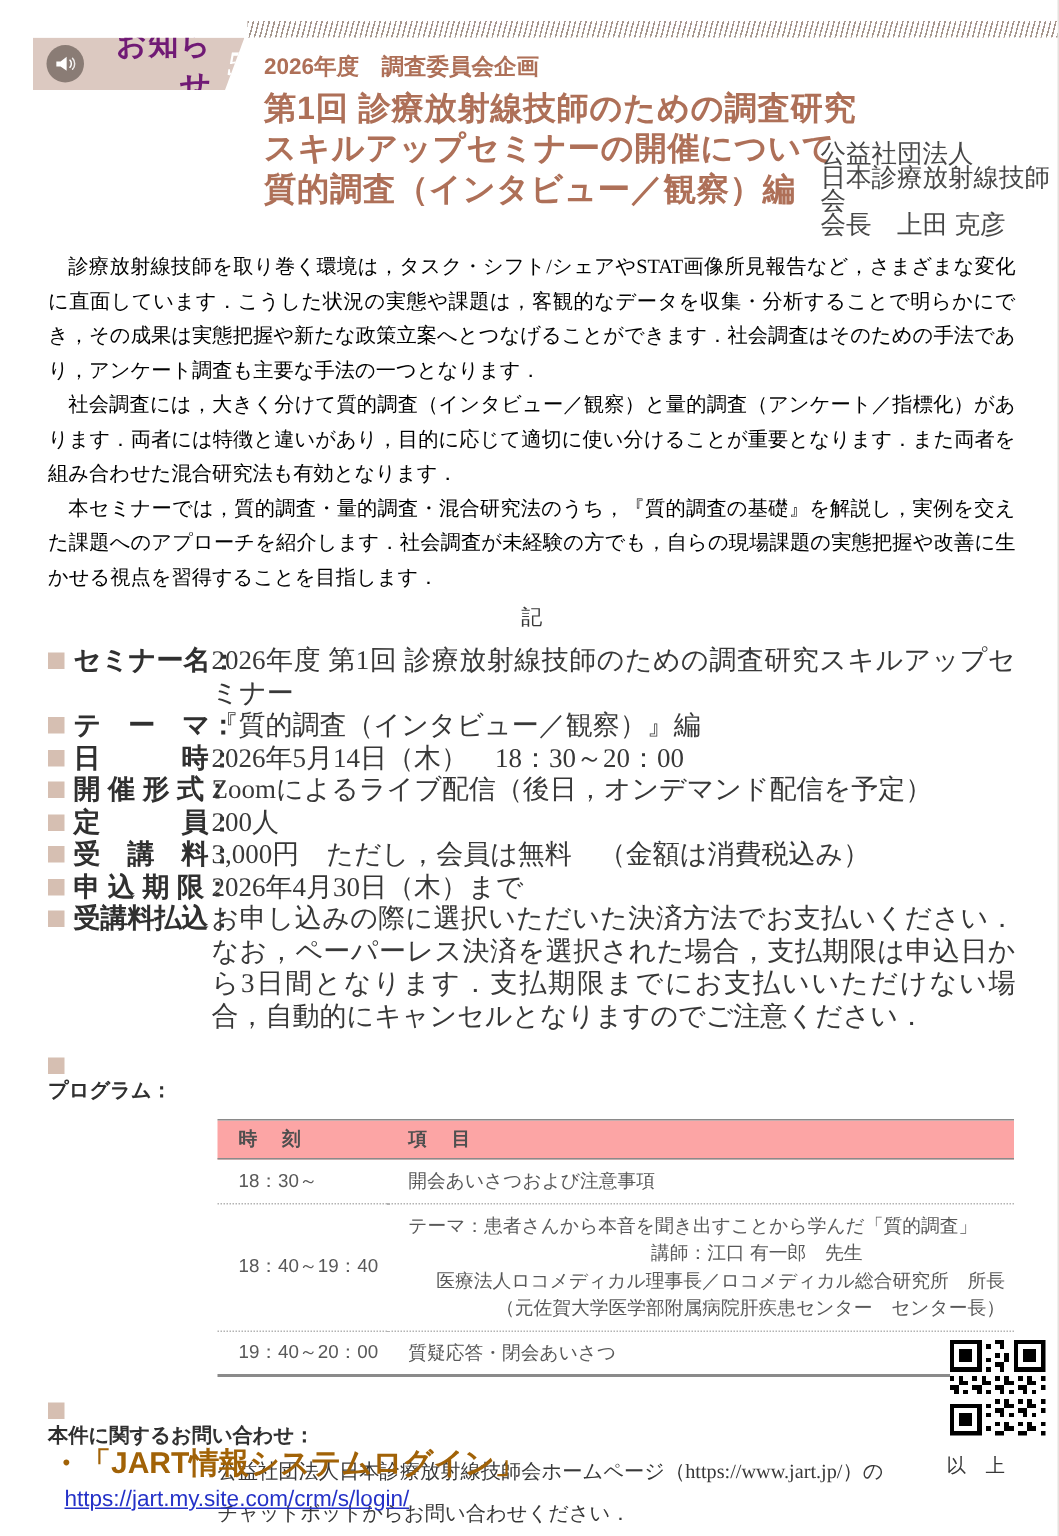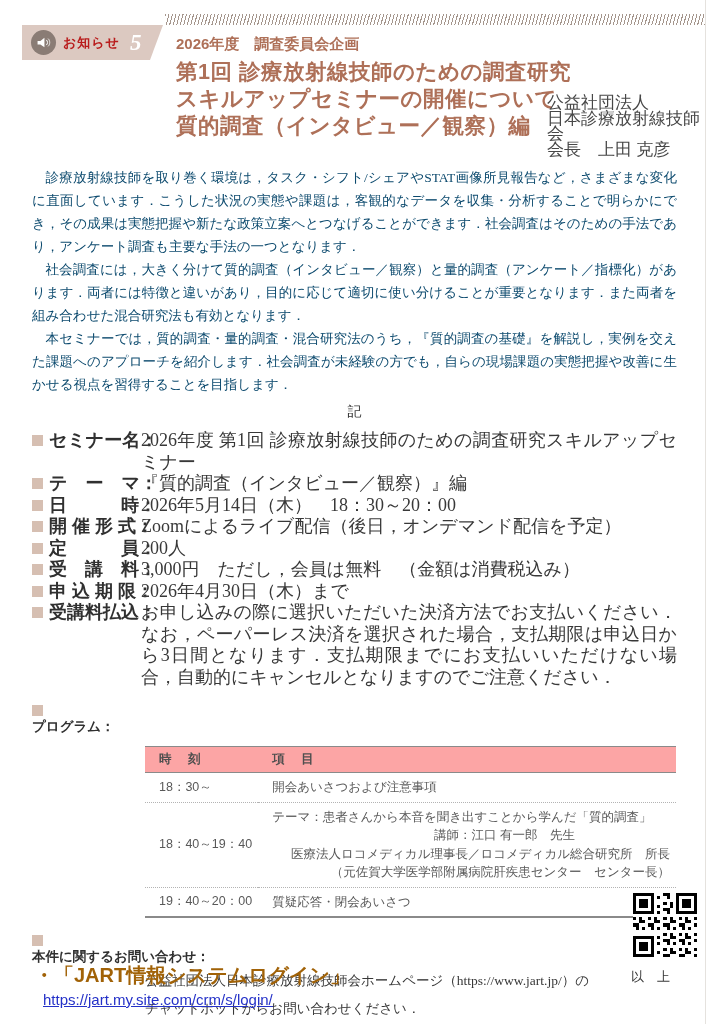--- a/index.html
+++ b/index.html
@@ -25,21 +25,21 @@
     clip-path: polygon(0 0, 100% 0, calc(100% - 13px) 100%, 0 100%);
     display: flex; align-items: center; padding-left: 9px;
   }
   .badge-circle {
     width: 25px; height: 25px; border-radius: 50%;
     background: #8a7c75; display: flex; align-items: center; justify-content: center;
     flex: none;
   }
   .badge-label {
     font-family: "Liberation Sans", sans-serif; font-weight: bold;
-    font-size: 13px; color: #b91c1c; margin-left: 7px; letter-spacing: 1px; text-align: right;
+    font-size: 20px; color: #701a75; margin-left: 7px; letter-spacing: 1px; text-align: right;
   }
   .badge-number {
     font-family: "Liberation Serif", serif; font-style: italic; font-weight: bold;
     font-size: 23px; color: #ffffff; margin-left: 10px;
   }
 
   
   .header-text { position: absolute; left: 176px; top: 35px; }
   .kicker {
     color: #ae7058; font-family: "Liberation Sans", sans-serif;
@@ -52,21 +52,21 @@
   .org-block {
     position: absolute; left: 547px; top: 95px;
     font-size: 17px; line-height: 15.5px; color: #474747;
   }
   .org-line.last { text-align: left; }
 
   
   .content { position: absolute; left: 32px; top: 166px; width: 645px; }
   .intro-p {
     font-size: 13.5px; line-height: 23px; text-align: justify;
-    text-indent: 1em; color: #0c4a6e;
+    text-indent: 1em; color: #000000;
   }
   .record-mark {
     text-align: center; font-size: 14px; margin: 7px 0 9px; color: #383838;
   }
 
   .detail-item { display: flex; font-size: 18px; line-height: 21.5px; color: #383838; }
   .bullet {
     width: 11px; height: 11px; background: #d6bfb2; flex: none;
     margin: 5px 6px 0 0;
   }

